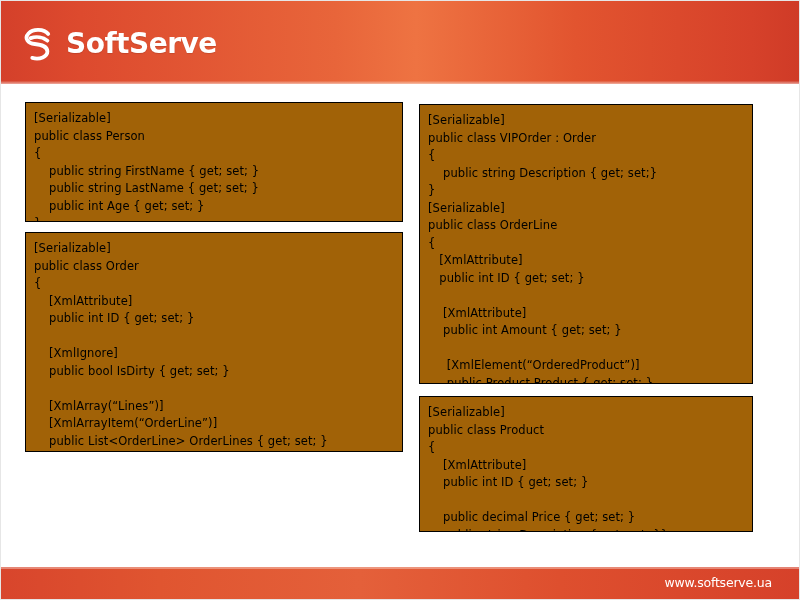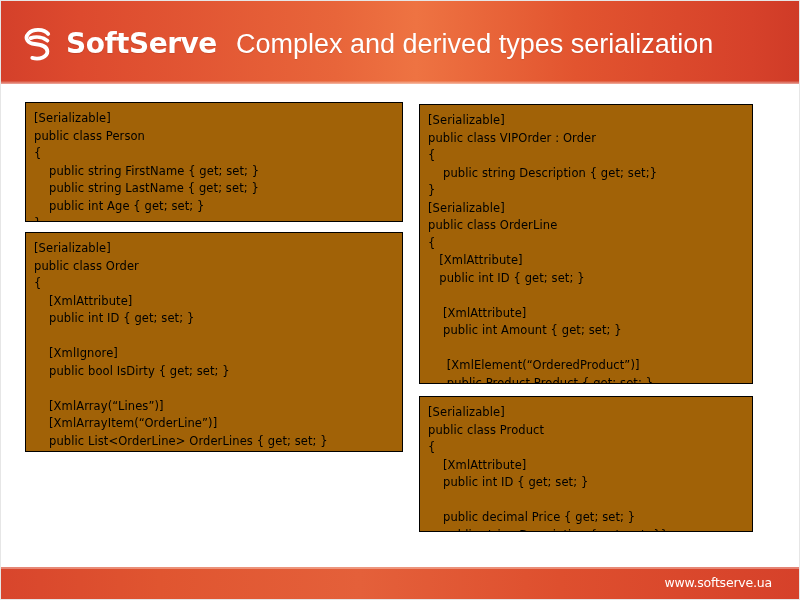--- a/index.html
+++ b/index.html
@@ -175,21 +175,20 @@
           <g fill="none" stroke="#ffffff" stroke-width="9" stroke-linecap="round">
             <path d="M72 26 C62 14, 36 13, 25 25 C14 37, 24 48, 40 50 C56 52, 70 55, 70 68 C70 80, 52 88, 34 83"></path>
             <path d="M30 36 C44 31, 60 34, 70 42"></path>
           </g>
           <circle cx="50" cy="50" r="43" fill="none" stroke="#ffffff" stroke-width="5" opacity="0.0"></circle>
         </svg>
       </span>
       <span class="logo-text">SoftServe</span>
     </div>
 
-    <div class="slide-title">Complex and derived types serialization</div>
   </div>
 
   <div class="code-box" id="box-person">
     <pre>[Serializable]
 public class Person
 {
     public string FirstName { get; set; }
     public string LastName { get; set; }
     public int Age { get; set; }
 }</pre>

